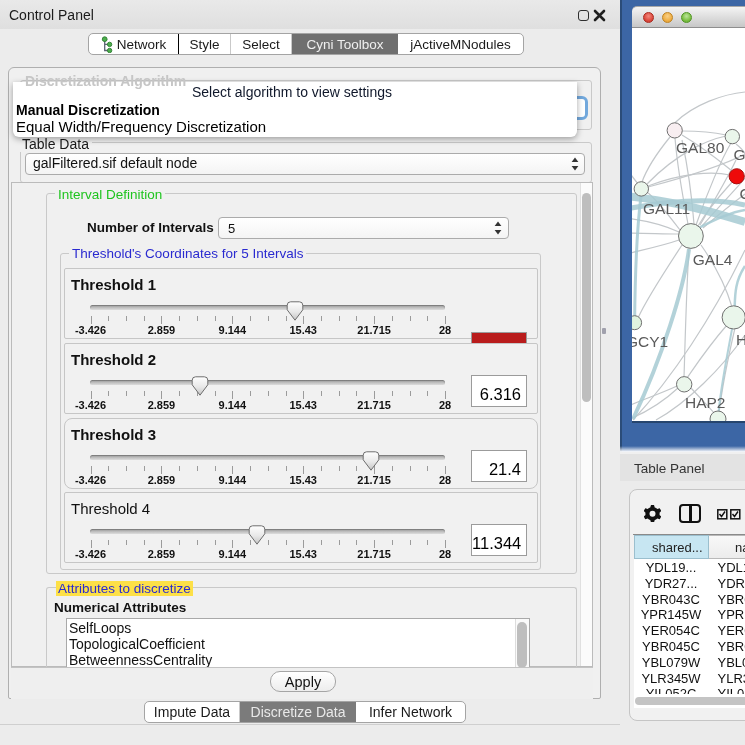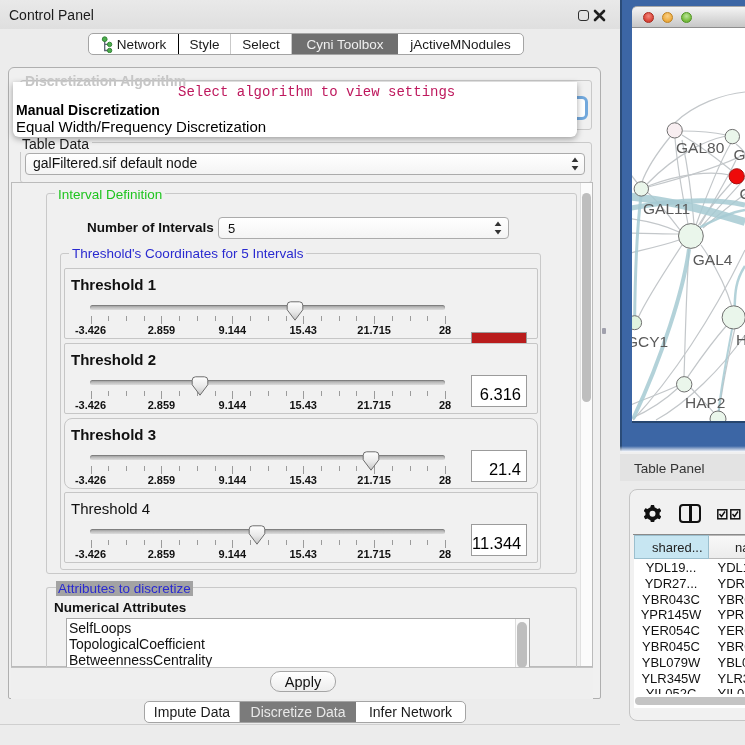--- a/index.html
+++ b/index.html
@@ -235,21 +235,21 @@
             <stop offset="0.55" stop-color="#E8E8E8"></stop>
             <stop offset="1" stop-color="#C4C4C4"></stop>
           </linearGradient>
         </defs>
         <path d="M1.2 8.8 L1.2 4.2 Q1.2 0.8 4.6 0.8 L13.4 0.8 Q16.8 0.8 16.8 4.2 L16.8 8.8 L9 19.2 Z" fill="url(#tg3)" stroke="#6E6E6E" stroke-width="1"></path>
       </svg>
   <div class="abs" style="left:406px;top:31px;width:56px;height:32px;background:#FFF;border:1px solid #9B9B9B;font-size:16.5px;color:#000;text-align:right;line-height:36px;padding-right:5px;">11.344</div>
 </div>
 
   <div class="abs" style="left:46px;top:587px;width:531px;height:80px;border:1px solid #C9C9C9;border-top-left-radius:3px;border-top-right-radius:3px;border-bottom:none;"></div>
-  <div class="abs" style="left:56px;top:581px;font-size:13.5px;color:#2A2AD0;background:#a3a3a3;padding:0 2px;">Attributes to discretize</div>
+  <div class="abs" style="left:56px;top:581px;font-size:13.5px;color:#2A2AD0;background:#fde047;padding:0 2px;">Attributes to discretize</div>
   <div class="abs" style="left:54px;top:599.5px;font-size:13.5px;font-weight:bold;color:#111;">Numerical Attributes</div>
   <div class="abs" style="left:66px;top:618px;width:464px;height:49px;background:#FFF;border:1px solid #A9A9A9;border-bottom:none;overflow:hidden;">
     <div style="font-size:14px;color:#111;padding:1px 0 0 2px;line-height:16px;">SelfLoops<br>TopologicalCoefficient<br>BetweennessCentrality</div>
     <div class="abs" style="left:448px;top:0;width:15px;height:49px;background:#FAFAFA;border-left:1px solid #DDD;"></div>
     <div class="abs" style="left:450px;top:3px;width:10px;height:46px;background:#BEBEBE;border-radius:5px;"></div>
   </div>
 
   <div class="abs" style="left:11px;top:667px;width:582px;height:32px;background:#EFEFEF;border-top:1px solid #C3C3C3;"></div>
   <div class="abs" style="left:270px;top:671px;width:66px;height:21px;background:linear-gradient(#FFFFFF,#EDEDED);border:1px solid #A5A5A5;border-radius:10px;font-size:14.5px;color:#111;text-align:center;line-height:20px;">Apply</div>
 
@@ -257,21 +257,21 @@
   <div class="abs" style="left:144px;top:701px;width:322px;height:22px;border:1px solid #A4A4A4;border-radius:5px;background:#FFF;overflow:hidden;display:flex;font-size:14px;color:#1A1A1A;">
     <div style="width:95px;border-right:1px solid #C9C9C9;display:flex;align-items:center;justify-content:center;">Impute Data</div>
     <div style="width:116px;background:#7B7B7B;color:#E9E9E9;display:flex;align-items:center;justify-content:center;">Discretize Data</div>
     <div style="flex:1;display:flex;align-items:center;justify-content:center;">Infer Network</div>
   </div>
 </div>
 
 <div class="abs" style="left:602px;top:328px;width:4px;height:6px;background:#A0A0AC;border-radius:1px;"></div>
 
 <div class="abs" style="left:13px;top:82px;width:564px;height:55px;background:#FFF;border-radius:0 0 6px 6px;box-shadow:0 2px 6px rgba(0,0,0,0.35);z-index:20;"></div>
-<div class="abs" style="left:178px;top:84px;font-size:14px;color:#be185d;z-index:21;font-family:Liberation Mono, monospace;">Select algorithm to view settings</div>
+<div class="abs" style="left:192px;top:84px;font-size:14px;color:#0f172a;z-index:21;">Select algorithm to view settings</div>
 <div class="abs" style="left:16px;top:102px;font-size:14px;font-weight:bold;color:#000;z-index:21;">Manual Discretization</div>
 <div class="abs" style="left:16px;top:117.5px;font-size:15px;color:#000;z-index:21;">Equal Width/Frequency Discretization</div>
 <div class="abs" style="left:25px;top:72.5px;font-size:14px;font-weight:bold;color:#C6C6C6;z-index:22;">Discretization Algorithm</div>
 
 <div class="abs" style="left:620px;top:0;width:125px;height:452px;background:#3C66A5;"></div>
 <div class="abs" style="left:620px;top:0;width:2px;height:452px;background:#2B4C78;"></div>
 
 <div class="abs" style="left:632px;top:6px;width:113px;height:22px;background:linear-gradient(#F4F4F4,#C7C7C7);border-bottom:1px solid #8E8E8E;border-top:1px solid #A8A8A8;border-top-left-radius:5px;"></div>
 <div class="abs" style="left:642.5px;top:12px;width:11px;height:11px;border-radius:50%;background:radial-gradient(circle at 50% 35%,#F2897E,#DD4A3E 60%,#C03428);border:0.5px solid #A8291E;"></div>
 <div class="abs" style="left:661.5px;top:12px;width:11px;height:11px;border-radius:50%;background:radial-gradient(circle at 50% 35%,#F8D088,#EFAF45 60%,#D99428);border:0.5px solid #BF8220;"></div>

